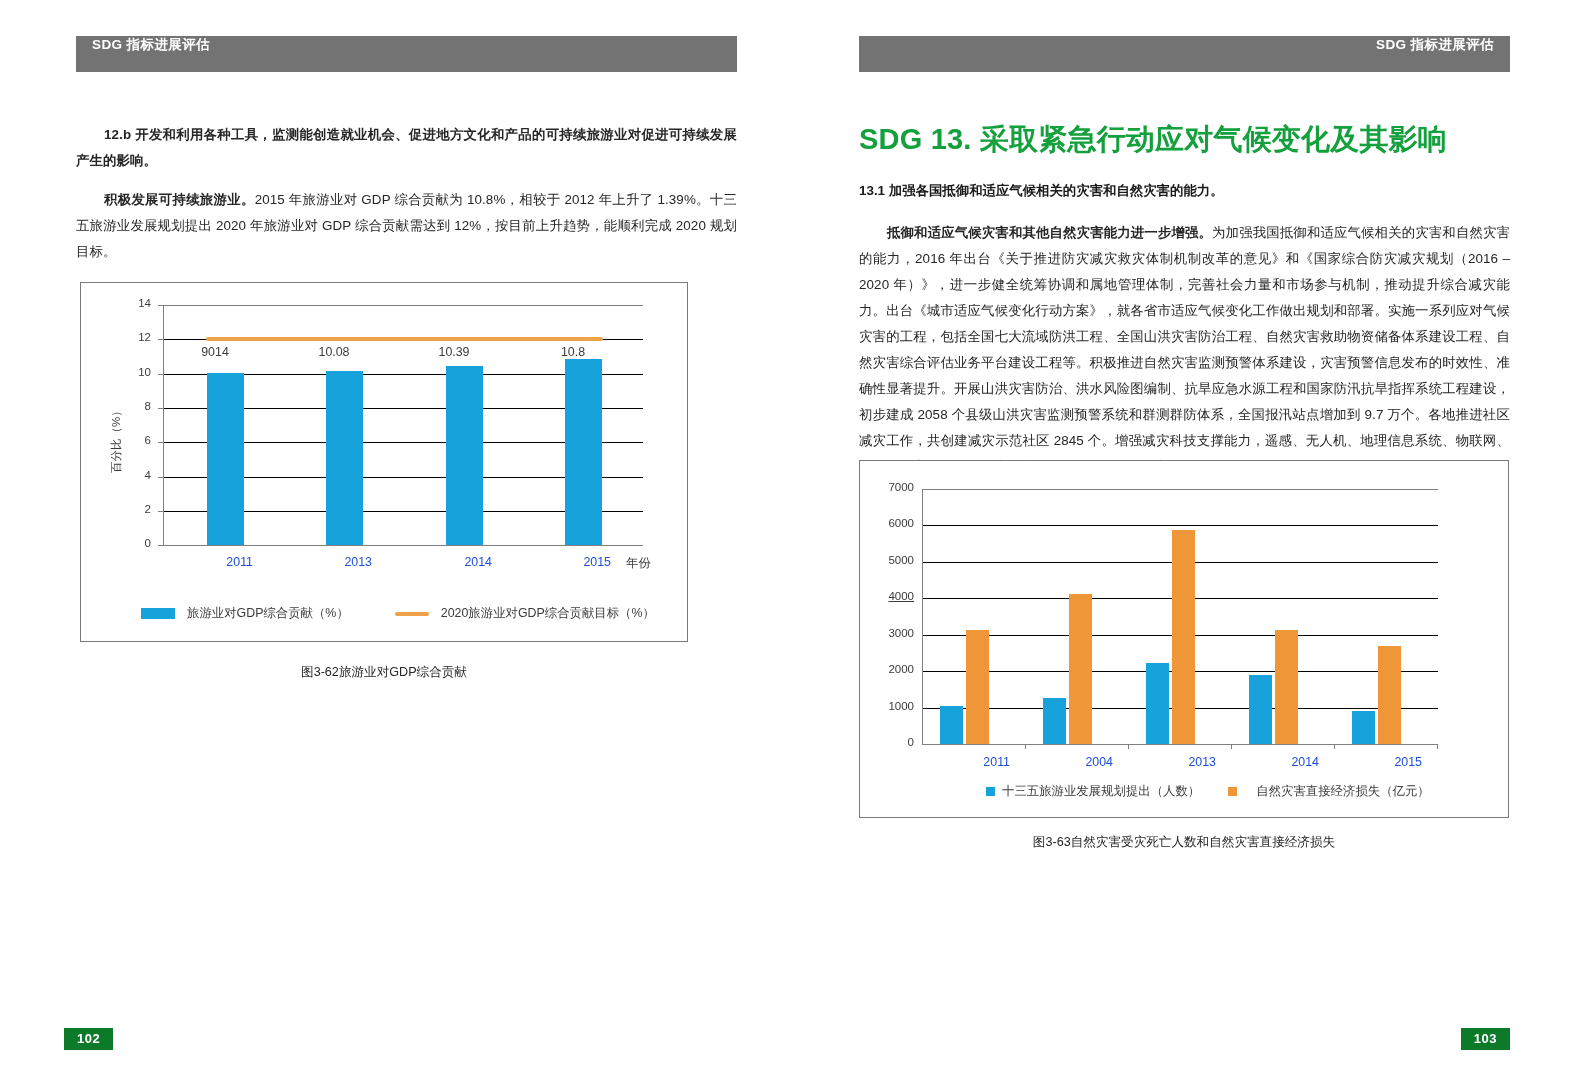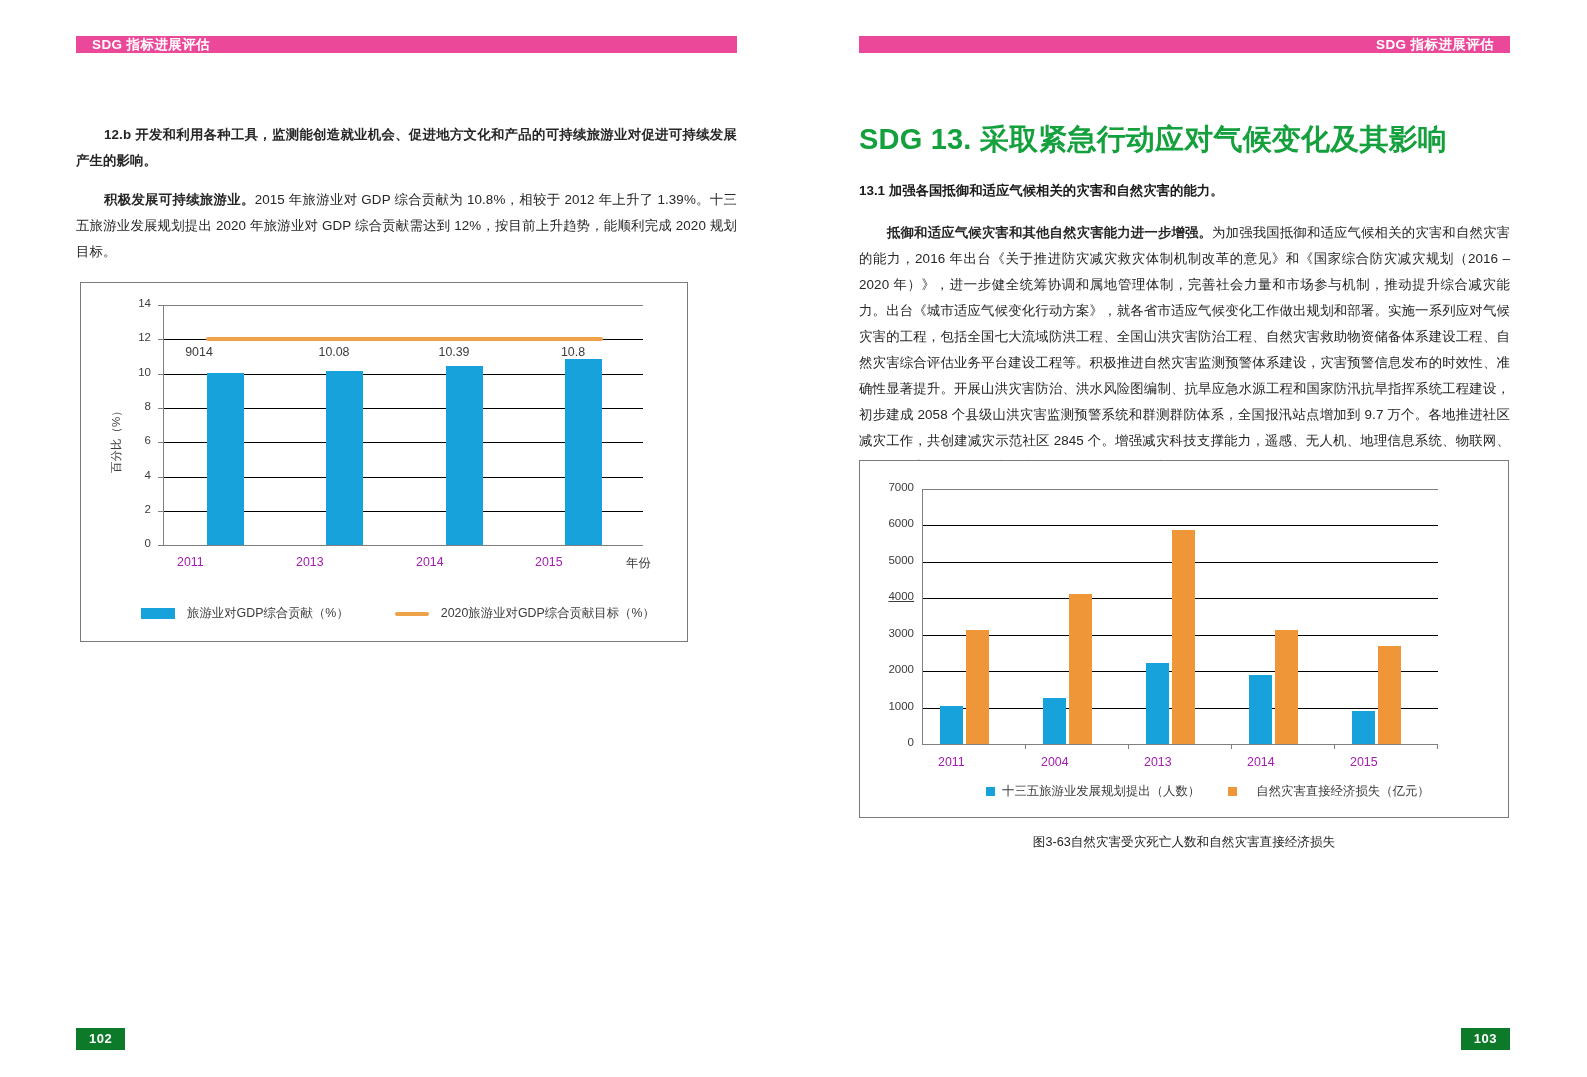--- a/index.html
+++ b/index.html
@@ -26,24 +26,23 @@
     height: 1077px;
     box-sizing: border-box;
   }
   .page-left  { padding: 0 56px 0 76px; }
   .page-right { padding: 0 76px 0 66px; }
 
   
   .runhead {
     position: absolute;
     top: 36px;
-    height: 17px;
-    background: #ec4899;
+    height: 36px;
+    background: #737373;
     display: flex;
-    align-items: center;
   }
   .runhead.left  { left: 76px;  right: 56px; justify-content: flex-start; }
   .runhead.right { left: 66px;  right: 76px; justify-content: flex-end; }
   .runhead-text {
     color: #ffffff;
     font-size: 13.5px;
     font-weight: bold;
     letter-spacing: .4px;
     padding: 0 16px;
     white-space: nowrap;
@@ -107,22 +106,22 @@
   .tick-label {
     position: absolute;
     font-size: 11.5px;
     color: #3b3b3b;
     text-align: right;
     white-space: nowrap;
   }
   .cat-label {
     position: absolute;
     font-size: 12.4px;
-    color: #a21caf;
-    text-align: left;
+    color: #1d4ed8;
+    text-align: right;
     white-space: nowrap;
   }
   .gridline { position: absolute; height: 1px; background: #000000; }
   .gridline.top { background: #808080; }
   .axis-line-y { position: absolute; width: 1px; background: #808080; }
   .axis-line-x { position: absolute; height: 1px; background: #808080; }
   .tickmark { position: absolute; width: 5px; height: 1px; background: #808080; }
   .tickmark.x { width: 1px; height: 5px; }
   .bar { position: absolute; bottom: 0; }
   .bar-blue   { background: #17a2dc; }
@@ -167,21 +166,21 @@
   .folio {
     position: absolute;
     bottom: 27px;
     background: #0d7a2a;
     color: #ffffff;
     font-size: 13px;
     font-weight: bold;
     padding: 3px 13px 4px 13px;
     letter-spacing: .5px;
   }
-  .folio.left  { left: 76px; }
+  .folio.left  { left: 64px; }
   .folio.right { right: 76px; }
 </style>
 </head>
 <body>
 
 <div class="spread">
 
   <div class="page page-left">
 
     <div class="runhead left">
@@ -229,21 +228,21 @@
 
         <div style="position:absolute; left:82px; top:22px; width:480px; height:240px;">
           <div class="bar bar-blue" style="left:44px;  width:37px; height:172px;"></div>
           <div class="bar bar-blue" style="left:163px; width:37px; height:174px;"></div>
           <div class="bar bar-blue" style="left:283px; width:37px; height:179px;"></div>
           <div class="bar bar-blue" style="left:402px; width:37px; height:186px;"></div>
 
           <div class="target-line" style="left:43px; width:397px; top:32px;"></div>
         </div>
 
-        <div class="val-label" style="left:88px; width:60px; top:62px;">9014</div>
+        <div class="val-label" style="left:104px; width:60px; top:62px;">9014</div>
         <div class="val-label" style="left:223px; width:60px; top:62px;">10.08</div>
         <div class="val-label" style="left:343px; width:60px; top:62px;">10.39</div>
         <div class="val-label" style="left:462px; width:60px; top:62px;">10.8</div>
 
         <div class="cat-label" style="left:96px;  width:76px; top:272px;">2011</div>
         <div class="cat-label" style="left:215px; width:76px; top:272px;">2013</div>
         <div class="cat-label" style="left:335px; width:76px; top:272px;">2014</div>
         <div class="cat-label" style="left:454px; width:76px; top:272px;">2015</div>
         <div class="axis-x-title" style="left:545px; top:272px;">年份</div>
 
@@ -253,20 +252,21 @@
             <span>旅游业对GDP综合贡献（%）</span>
           </span>
           <span class="legend-item" style="margin-left:46px;text-align:right;">
             <span class="swatch-line"></span>
             <span>2020旅游业对GDP综合贡献目标（%）</span>
           </span>
         </div>
       </div>
     </div>
 
+    <div class="figcaption" style="left:80px; width:608px; top:664px;">图3-62旅游业对GDP综合贡献</div>
 
     <div class="folio left">102</div>
   </div>
 
   <div class="page page-right">
 
     <div class="runhead right">
       <span class="runhead-text">SDG 指标进展评估</span>
     </div>
 

